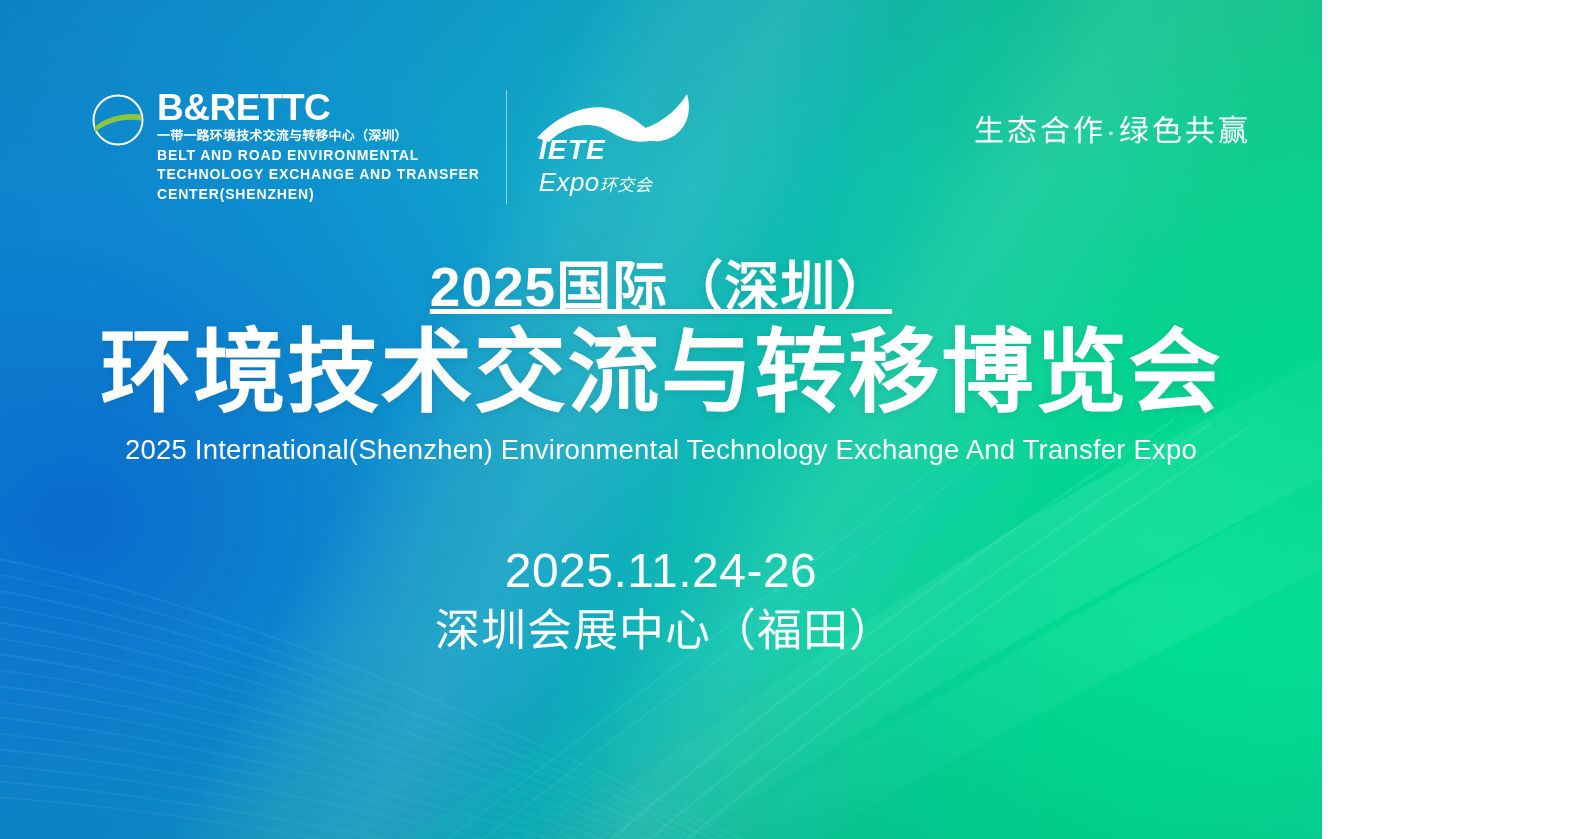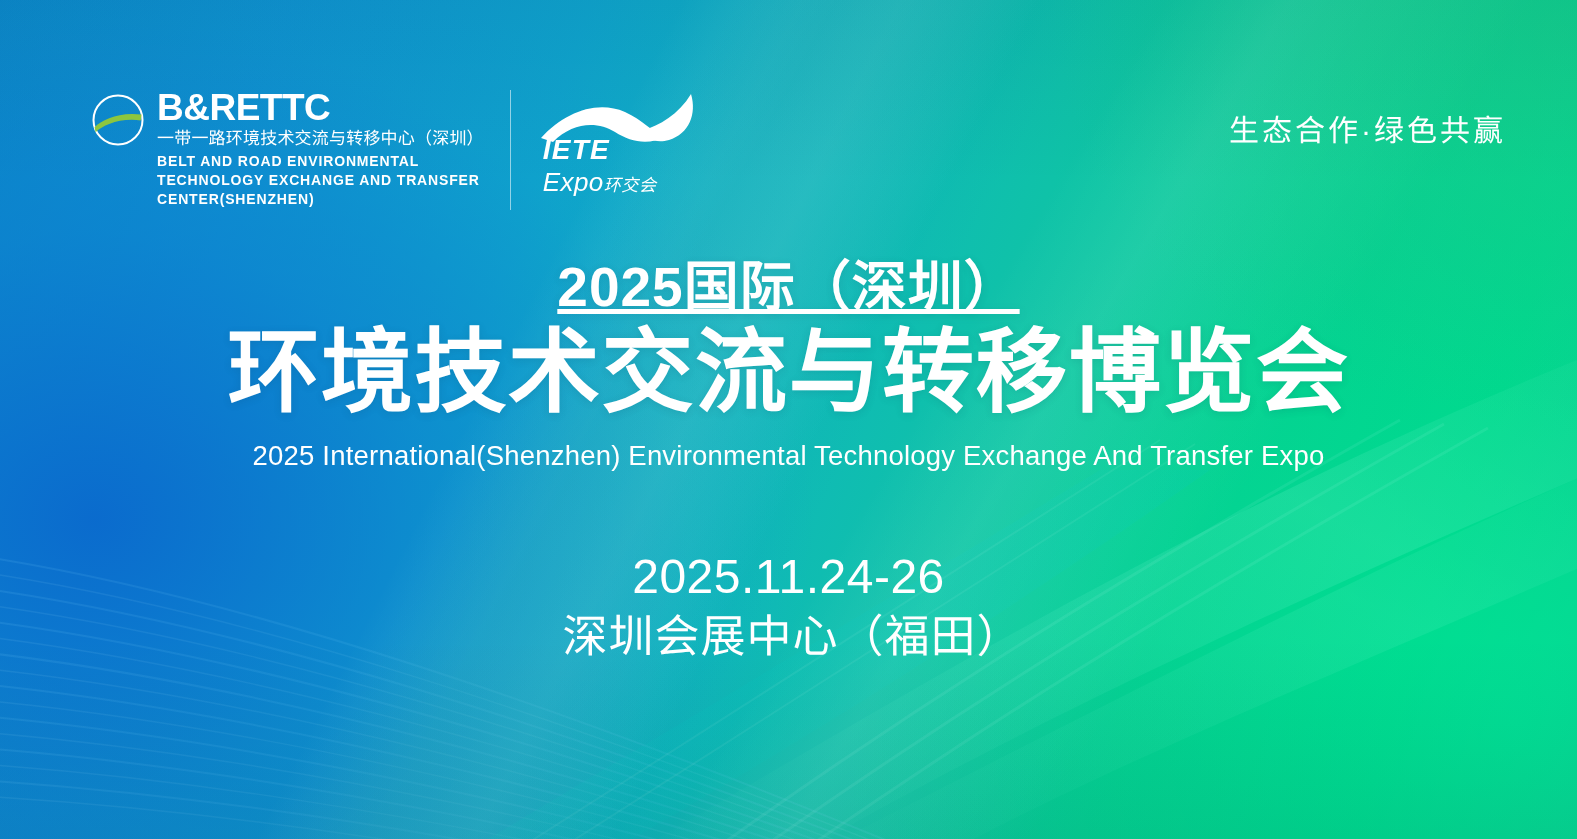--- a/index.html
+++ b/index.html
@@ -3,21 +3,21 @@
 <meta charset="utf-8">
 <title>IETE Expo Banner</title>
 <style>
   html, body {
     margin: 0;
     padding: 0;
     background: #ffffff;
   }
   #banner {
     position: relative;
-    width: 1577px;
+    width: 1322px;
     height: 839px;
     overflow: hidden;
     font-family: "Liberation Sans", "DejaVu Sans", sans-serif;
     background: #a21caf;
     user-select: none;
   }
 
   
   .bg-layer {
     position: absolute;
@@ -129,22 +129,22 @@
   .brettc-word {
     color: #ffffff;
     font-size: 37px;
     font-weight: 700;
     letter-spacing: -0.5px;
     line-height: 0.95;
     white-space: nowrap;
   }
   .brettc-cn {
     color: #ffffff;
-    font-size: 17px;
-    font-weight: 400;
+    font-size: 13px;
+    font-weight: 700;
     letter-spacing: 0.2px;
     line-height: 1.45;
     white-space: nowrap;
     margin-top: 2px;
   }
   .brettc-en {
     color: #ffffff;
     font-size: 14px;
     font-weight: 700;
     letter-spacing: 0.85px;
@@ -233,21 +233,21 @@
     line-height: 1.08;
     letter-spacing: 1.5px;
     margin-top: 6px;
     text-align: center;
   }
   .subtitle {
     color: #ffffff;
     font-size: 27.5px;
     font-weight: 400;
     letter-spacing: 0.2px;
-    margin-top: 18px;
+    margin-top: 12px;
     white-space: nowrap;
   }
   .meta {
     margin-top: 74px;
     text-align: center;
   }
   .meta-date {
     color: #ffffff;
     font-size: 48px;
     font-weight: 400;

